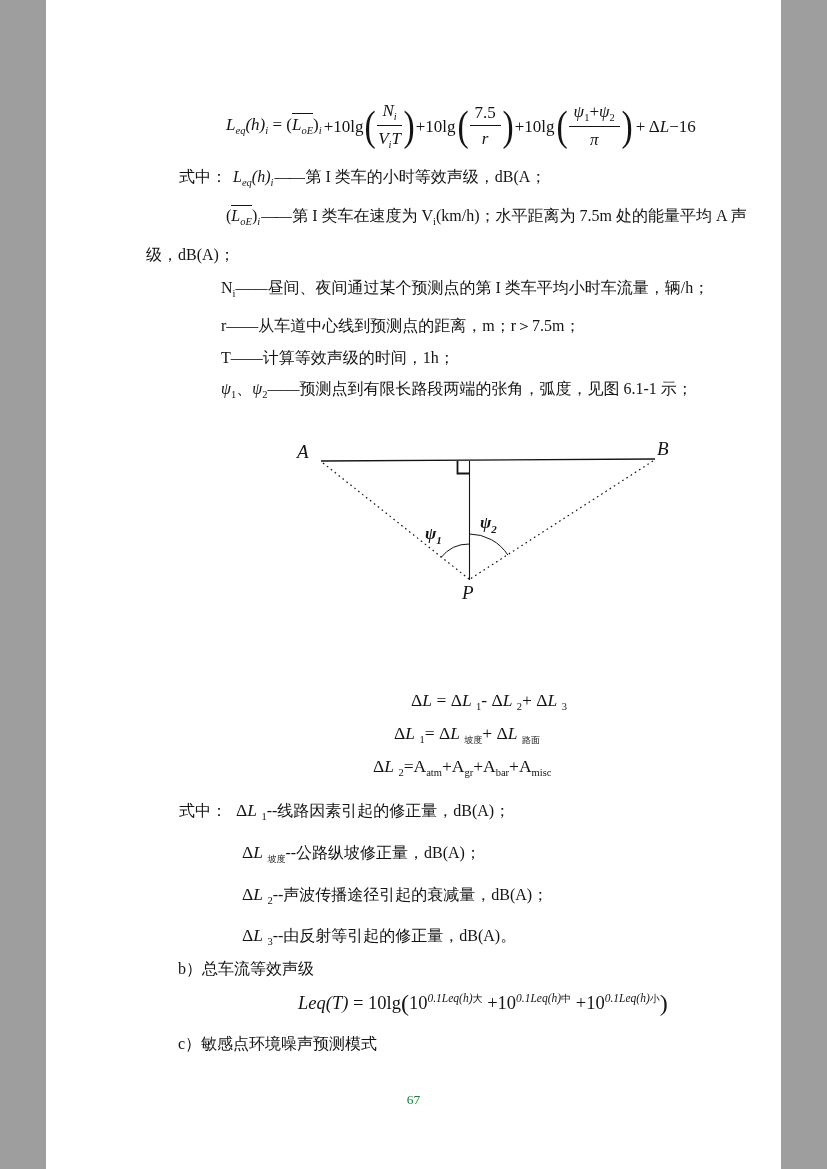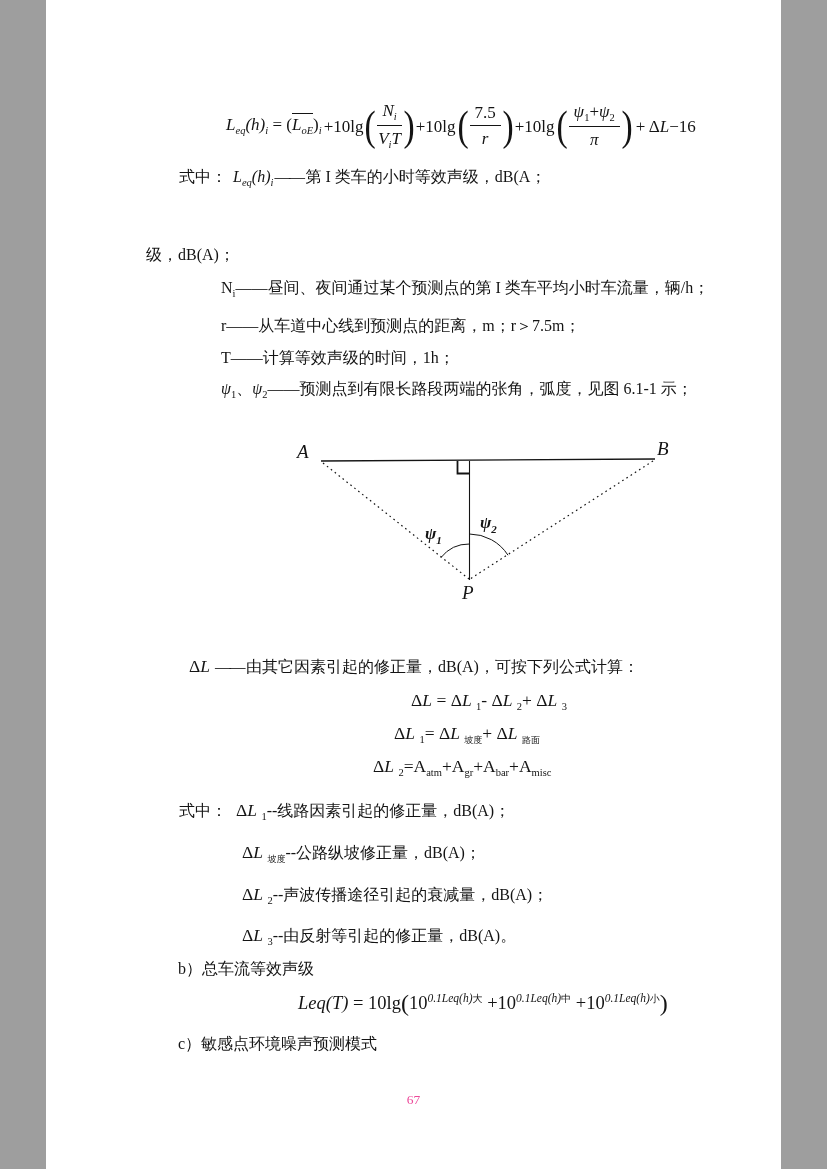--- a/index.html
+++ b/index.html
@@ -25,21 +25,21 @@
   .f-main .tok { white-space:pre; }
   .bp { font-size:42px; line-height:1; display:inline-block; transform:scaleX(0.8);
         font-family:"Liberation Serif",serif; font-weight:400; margin:0 -2px; }
   .frac { display:inline-flex; flex-direction:column; align-items:center; margin:0 2px; line-height:1.3; }
   .frac .num { border-bottom:1.1px solid #141414; padding:0 5px 1px; align-self:stretch; text-align:center; }
   .frac .den { padding-top:2px; }
 
   .defs-list  { line-height:31.8px; }
   .defs-list2 { line-height:34.75px; }
   .caption { left:0; right:0; text-align:center; font-weight:bold; font-size:16.5px; }
-  .footer  { left:0; right:0; text-align:center; font-size:13.5px; color:#ec4899; }
+  .footer  { left:0; right:0; text-align:center; font-size:13.5px; color:#15803d; }
   .f-b { font-size:18.5px; }
   .f-b .paren { font-size:24px; vertical-align:-2px; }
   svg text { fill:#141414; }
 </style>
 </head>
 <body>
 
 <div class="page">
 
   <div class="abs f-main" style="left:180px; top:97px; height:58px;">
@@ -65,20 +65,23 @@
       <span class="den it">π</span>
     </span>
     <span class="bp">)</span>
     <span class="tok" style="margin-left:4px;"><span>+ </span><span>Δ</span><span class="it">L</span><span>−16</span></span>
   </div>
 
   <div class="abs" style="left:133px; top:167px;">
     <span>式中：</span><span style="margin-left:6px;"><span class="it">L</span><span class="sb it">eq</span><span class="it">(h)</span><span class="sb it">i</span></span><span class="dash">——</span><span>第 I 类车的小时等效声级，dB(A；</span>
   </div>
 
+  <div class="abs" style="left:180px; top:206px;">
+    <span>(</span><span class="ovl"><span class="it">L</span><span class="sb it">oE</span></span><span>)</span><span class="sb it">i</span><span class="dash">——</span><span>第 I 类车在速度为 V</span><span class="sb">i</span><span>(km/h)；水平距离为 7.5m 处的能量平均 A 声</span>
+  </div>
 
   <div class="abs" style="left:100px; top:245px;">
     <span>级，dB(A)；</span>
   </div>
 
   <div class="abs defs-list" style="left:175px; top:272px;">
     <div><span>N</span><span class="sb">i</span><span>——昼间、夜间通过某个预测点的第 I 类车平均小时车流量，辆/h；</span></div>
     <div><span>r——从车道中心线到预测点的距离，m；r＞7.5m；</span></div>
     <div><span>T——计算等效声级的时间，1h；</span></div>
     <div><span class="it">ψ</span><span class="sb">1</span><span>、</span><span class="it">ψ</span><span class="sb">2</span><span>——预测点到有限长路段两端的张角，弧度，见图 6.1-1 示；</span></div>
@@ -95,23 +98,20 @@
       <path d="M180.5 96 A46 46 0 0 1 219 117.2" fill="none" stroke="#141414" stroke-width="1"></path>
       <text x="8" y="20" font-size="19" font-style="italic">A</text>
       <text x="368" y="17" font-size="19" font-style="italic">B</text>
       <text x="173" y="161" font-size="19" font-style="italic">P</text>
       <text x="136" y="101" font-size="17" font-style="italic" font-weight="bold"><tspan>ψ</tspan><tspan dy="5" font-size="11">1</tspan></text>
       <text x="191" y="90" font-size="17" font-style="italic" font-weight="bold"><tspan>ψ</tspan><tspan dy="5" font-size="11">2</tspan></text>
     </svg>
   </div>
 
 
-  <div class="abs" style="left:143px; top:656px;">
-    <span class="mL"><span>Δ</span><span class="it">L</span></span><span class="dash" style="margin-left:4px;">——</span><span>由其它因素引起的修正量，dB(A)，可按下列公式计算：</span>
-  </div>
 
   <div class="abs mL" style="left:365px; top:690px;">
     <span>Δ</span><span class="it">L</span><span> = </span><span>Δ</span><span class="it">L</span> <span class="sb">1</span><span>- </span><span>Δ</span><span class="it">L</span> <span class="sb">2</span><span>+ </span><span>Δ</span><span class="it">L</span> <span class="sb">3</span>
   </div>
 
   <div class="abs mL" style="left:348px; top:723px;">
     <span>Δ</span><span class="it">L</span> <span class="sb">1</span><span>= </span><span>Δ</span><span class="it">L</span> <span class="sbz">坡度</span><span>+ </span><span>Δ</span><span class="it">L</span> <span class="sbz">路面</span>
   </div>
 
   <div class="abs mL" style="left:327px; top:756px;">

